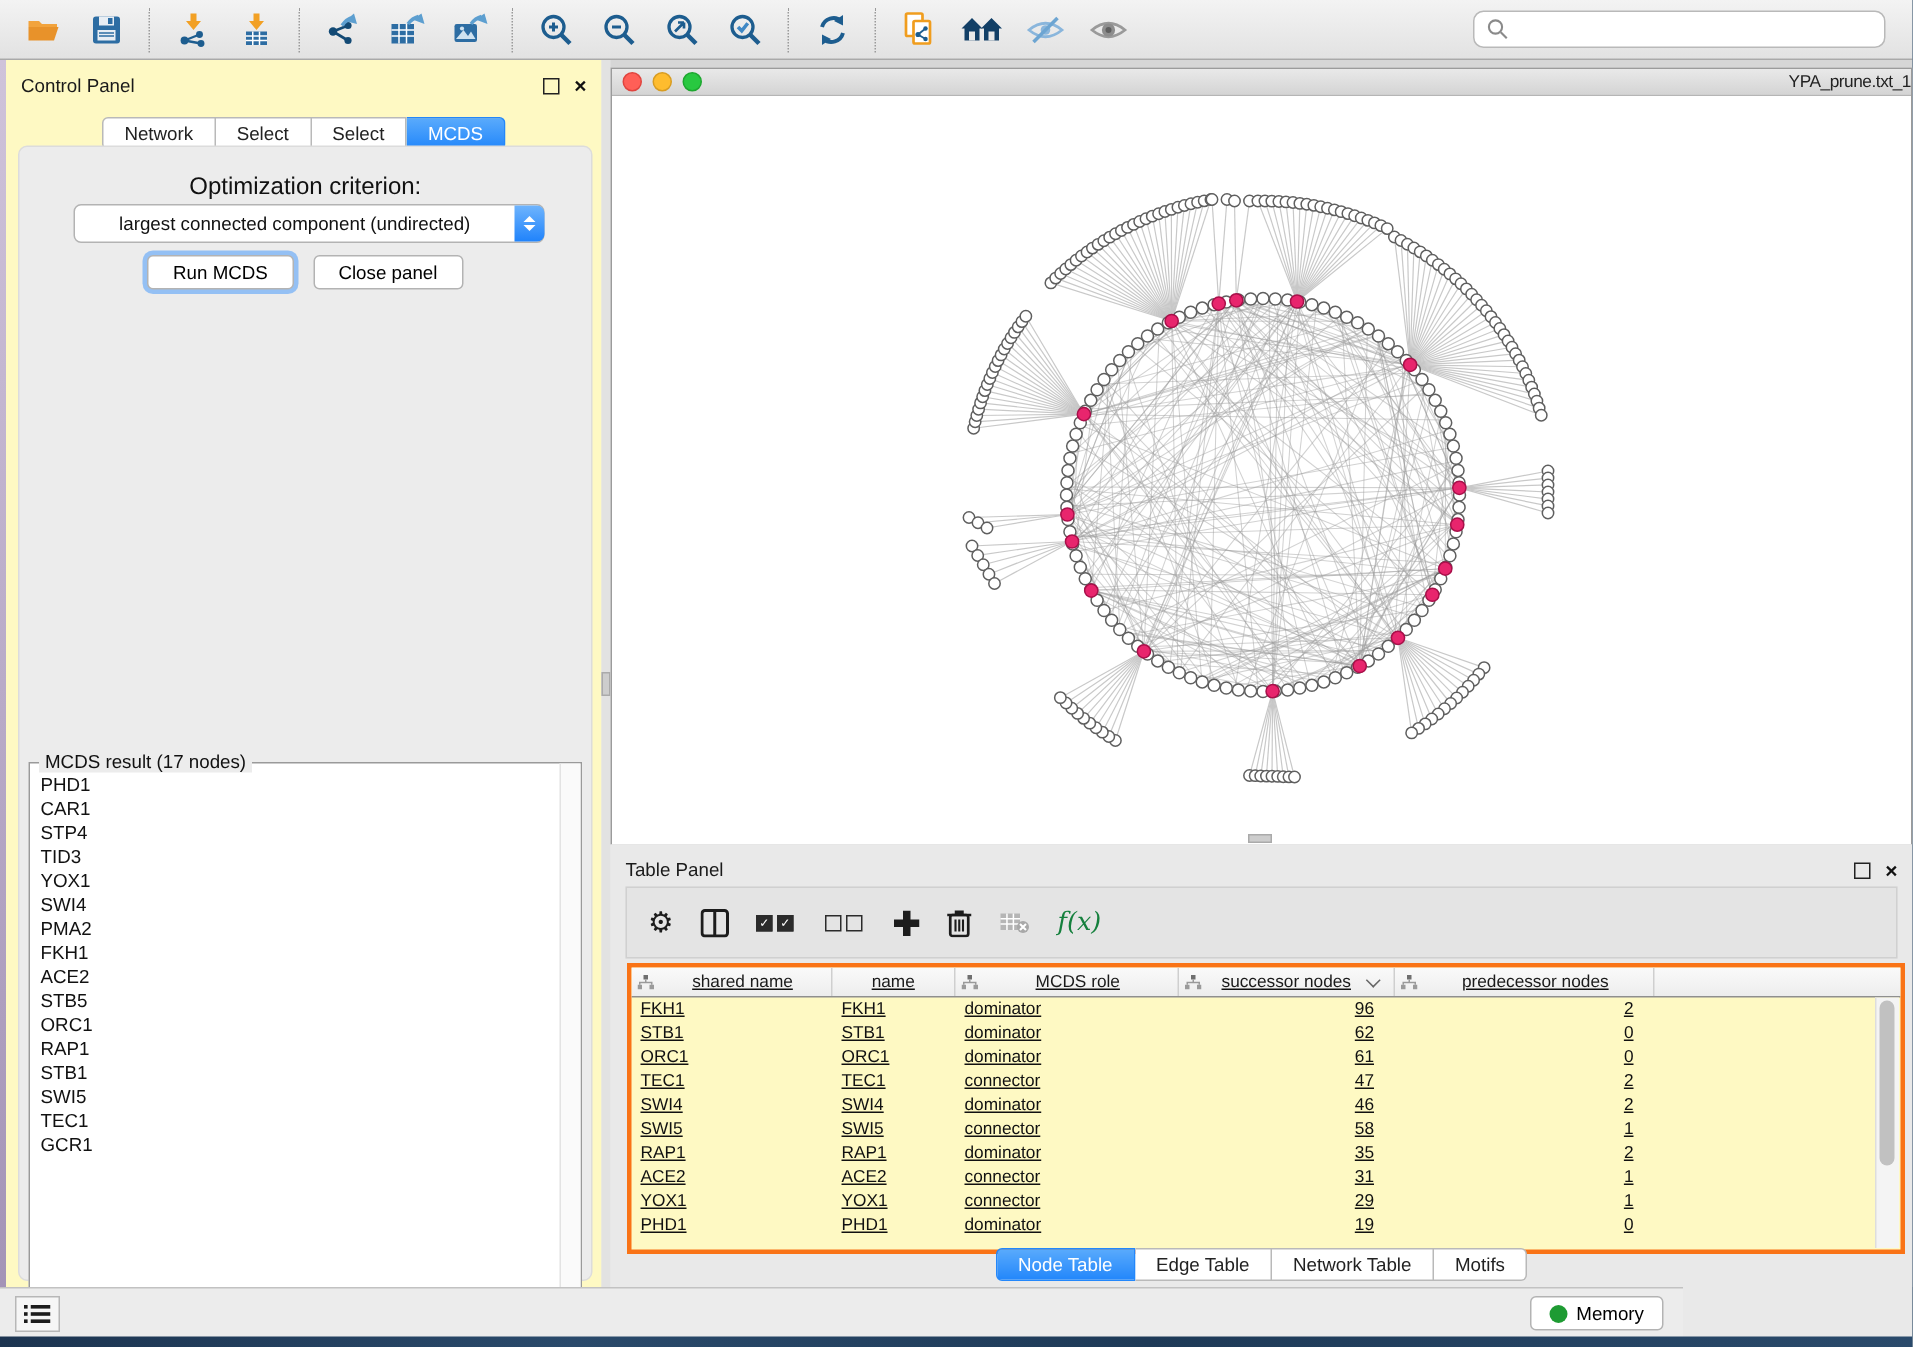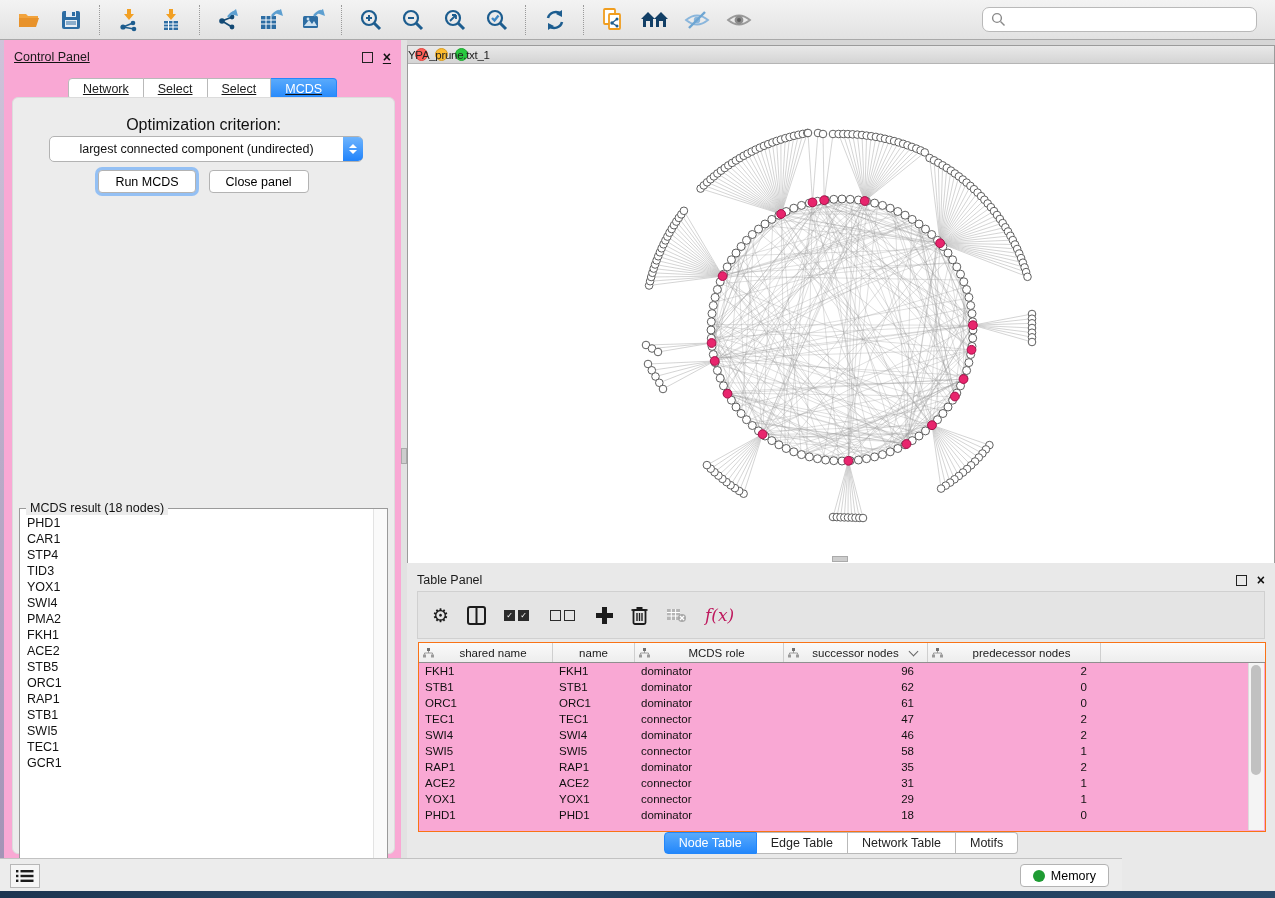--- a/index.html
+++ b/index.html
@@ -14,21 +14,21 @@
   .tsep{width:1px;height:30px;margin:0 7px;border-left:1px dotted #9a9a9a;}
   .searchbox{position:absolute;right:18px;top:7px;width:275px;height:25px;background:#fff;
              border:1px solid #b9b9b9;border-radius:7px;display:flex;align-items:center;padding-left:8px;box-sizing:border-box;}
   .searchbox input{border:none;outline:none;flex:1;font:12px "Liberation Sans",sans-serif;background:transparent;}
   
   .left-strip{position:absolute;left:0;top:40px;width:4px;height:851px;
               background:linear-gradient(#cfc3da,#a292b5);}
   .bottom-strip{position:absolute;left:0;top:891px;width:1275px;height:7px;
                 background:linear-gradient(90deg,#1c3450,#2a4a6b 30%,#1e3a57 60%,#2a4a6b);}
   
-  .control-panel{position:absolute;left:4px;top:40px;width:397px;height:818px;background:#f9a8d4;text-decoration:underline;}
+  .control-panel{position:absolute;left:4px;top:40px;width:397px;height:818px;background:#fef9c3;}
   .panel-head{height:26px;display:flex;align-items:center;padding:4px 10px 0 10px;}
   .panel-title{flex:1;font-size:12.5px;color:#1a1a1a;}
   .win-float{width:9px;height:9px;border:1.5px solid #222;margin-right:10px;cursor:pointer;}
   .win-close{font-weight:bold;font-size:14px;line-height:10px;color:#111;cursor:pointer;}
   .seg-tabs{display:flex;justify-content:center;margin-top:8px;}
   .seg{height:20px;line-height:20px;padding:0 14px;background:#fff;border:1px solid #b9b9b9;border-left:none;
        font-size:12.5px;color:#222;cursor:pointer;}
   .seg:first-child{border-left:1px solid #b9b9b9;border-radius:4px 0 0 4px;}
   .seg:last-child{border-radius:0 4px 4px 0;}
   .seg.selected{background:linear-gradient(#59aafc,#2387fb);border-color:#2387fb;color:#fff;}
@@ -58,34 +58,34 @@
   .h-handle{position:absolute;left:832px;top:556px;width:16px;height:6px;background:#cdcdcd;border:1px solid #aaa;box-sizing:border-box;z-index:5;}
   
   .net-area{position:absolute;left:407px;top:40px;width:868px;height:523px;background:#d6d6d6;}
   .net-window{position:absolute;left:0;top:5px;width:868px;height:518px;border:1px solid #9b9b9b;box-sizing:border-box;background:#fff;}
   .net-titlebar{height:17px;background:linear-gradient(#e9e9e9,#d4d4d4);border-bottom:1px solid #b5b5b5;
                 display:flex;align-items:center;position:relative;}
   .tl{width:11px;height:11px;border-radius:50%;margin-left:7px;cursor:pointer;}
   .tl.red{background:#ff5f57;border:0.5px solid #e0443e;}
   .tl.yellow{background:#febc2e;border:0.5px solid #d89c21;}
   .tl.green{background:#28c840;border:0.5px solid #1da72f;}
-  .net-title{position:absolute;left:0;right:0;text-align:left;font-size:11.5px;color:#222;
+  .net-title{position:absolute;left:0;right:0;text-align:right;font-size:11.5px;color:#222;
              font-family:"Liberation Sans",sans-serif;letter-spacing:-0.3px;}
   .net-canvas{position:relative;width:866px;height:499px;background:#fff;overflow:hidden;}
   
   .table-panel{position:absolute;left:407px;top:563px;width:868px;height:295px;background:#e9e9e9;}
   .tp-toolbar{position:absolute;left:10px;top:28px;width:848px;height:48px;background:#e4e4e4;
               border:1px solid #d0d0d0;display:flex;align-items:center;padding-left:14px;box-sizing:border-box;gap:18px;}
   .tp-btn{background:none;border:none;display:flex;align-items:center;justify-content:center;cursor:pointer;padding:0;}
   .gear-glyph{font-size:19px;color:#1c1c1c;line-height:19px;}
-  .fx{font-family:"DejaVu Serif",serif;font-style:italic;font-size:17px;color:#be185d;}
+  .fx{font-family:"DejaVu Serif",serif;font-style:italic;font-size:17px;color:#15803d;}
   .cbx{display:inline-block;width:9px;height:9px;border:1.5px solid #2b2b2b;margin-right:3px;vertical-align:middle;
        font-size:8px;line-height:9px;color:#fff;text-align:center;}
   .cbx.on{background:#2b2b2b;}
-  .tbl-wrap{position:absolute;left:11px;top:79px;width:846px;height:188px;background:#f9a8d4;border:1px solid #f97316;overflow:hidden;}
+  .tbl-wrap{position:absolute;left:11px;top:79px;width:846px;height:188px;background:#fef9c3;border:3px solid #f97316;overflow:hidden;text-decoration:underline;}
   .tbl-head{display:flex;height:19px;background:linear-gradient(#fafafa,#ededed);border-bottom:1px solid #8f8f8f;}
   .th{display:flex;align-items:center;border-right:1px solid #cfcfcf;font-size:11.5px;color:#1a1a1a;
       box-sizing:border-box;padding:0 4px;position:relative;cursor:pointer;}
   .th .lab{flex:1;text-align:center;}
   .chev{width:6px;height:6px;border-right:1.5px solid #666;border-bottom:1.5px solid #666;
         transform:rotate(45deg);margin:-3px 6px 0 2px;}
   .tr{display:flex;height:16px;line-height:16px;font-size:11.5px;}
   .td{box-sizing:border-box;padding:0 6px;overflow:hidden;white-space:nowrap;}
   .td.num{text-align:right;padding-right:14px;}
   .tbl-scroll{position:absolute;right:1px;top:20px;bottom:1px;width:15px;background:#f4f4f4;border-left:1px solid #ddd;}
@@ -312,21 +312,21 @@
         <span class="dd-step">
             <i class="up"></i>
             <i class="dn"></i>
           </span>
       </div>
       <div class="btn-row">
         <button class="mac-btn focused">Run MCDS</button>
         <button class="mac-btn">Close panel</button>
       </div>
       <div class="groupbox">
-        <span class="legend">MCDS result (18 nodes)</span>
+        <span class="legend">MCDS result (17 nodes)</span>
         <div class="mcds-list" id="mcds-list">
             <div class="mcds-item">PHD1</div>
             <div class="mcds-item">CAR1</div>
             <div class="mcds-item">STP4</div>
             <div class="mcds-item">TID3</div>
             <div class="mcds-item">YOX1</div>
             <div class="mcds-item">SWI4</div>
             <div class="mcds-item">PMA2</div>
             <div class="mcds-item">FKH1</div>
             <div class="mcds-item">ACE2</div>
@@ -1251,21 +1251,21 @@
             <div class="td" style="width: 134px;">YOX1</div>
             <div class="td" style="width: 82px;">YOX1</div>
             <div class="td" style="width: 149px;">connector</div>
             <div class="td num" style="width: 144px;">29</div>
             <div class="td num" style="width: 173px;">1</div>
           </div>
           <div class="tr">
             <div class="td" style="width: 134px;">PHD1</div>
             <div class="td" style="width: 82px;">PHD1</div>
             <div class="td" style="width: 149px;">dominator</div>
-            <div class="td num" style="width: 144px;">18</div>
+            <div class="td num" style="width: 144px;">19</div>
             <div class="td num" style="width: 173px;">0</div>
           </div>
         </div>
       <div class="tbl-scroll">
           <div class="tbl-thumb"></div>
         </div>
     </div>
     <div class="tp-tabs seg-tabs" id="table-tabs" style="margin-top:0;">
         <span class="seg selected">Node Table</span>
         <span class="seg">Edge Table</span>

